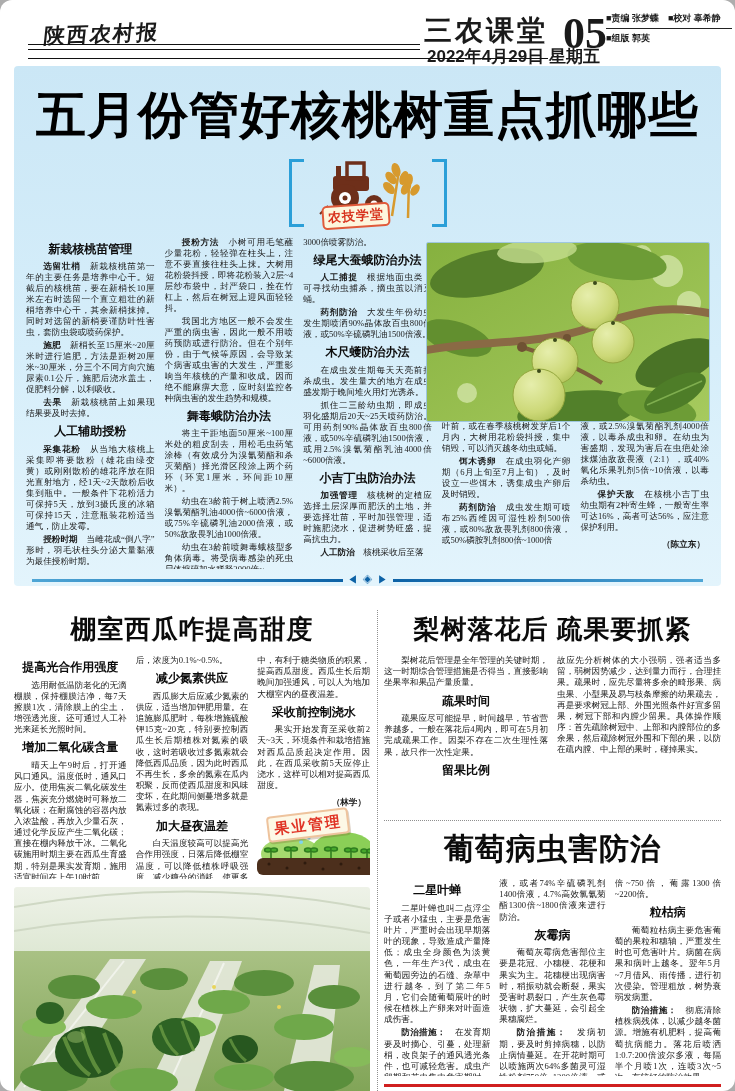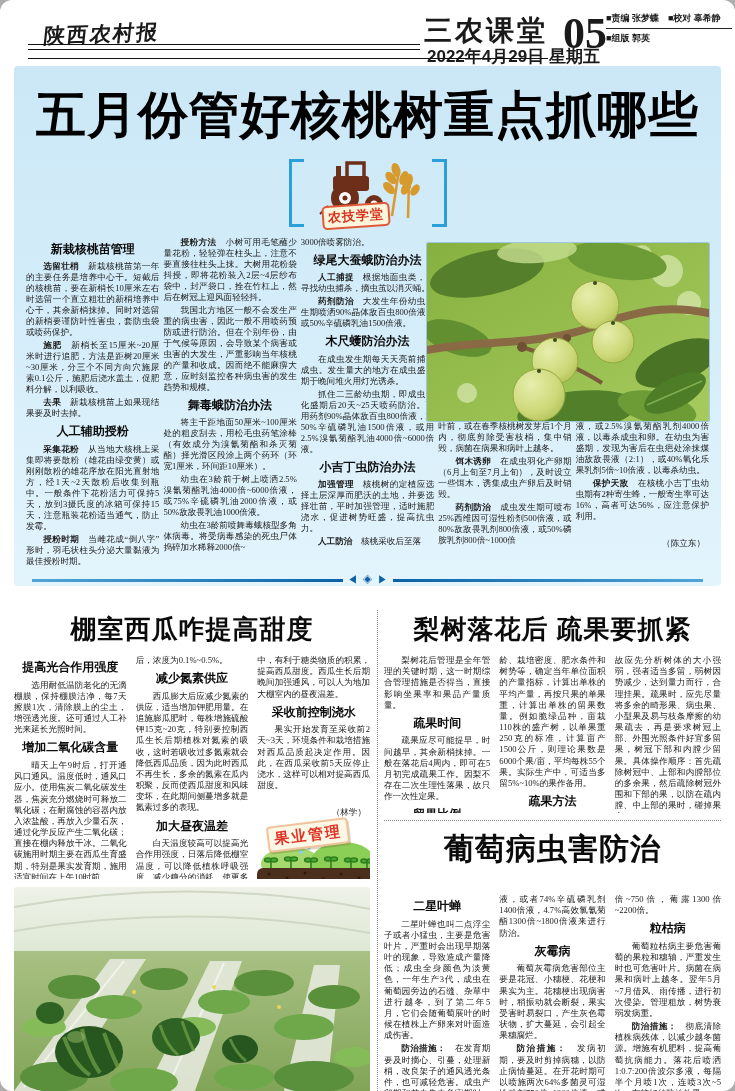--- a/index.html
+++ b/index.html
@@ -25,42 +25,42 @@
             color:#000;font-family:Liberation Sans, sans-serif;letter-spacing:1px;}
   .introrow{display:flex;align-items:center;justify-content:center;gap:12px;margin-top:12px;height:76px;}
   .brk{width:12px;height:62px;border:3px solid #2b9fd8;}
   .brk.l{border-right:none;}
   .brk.r{border-left:none;}
   .agbadge{position:relative;width:104px;height:70px;flex:0 0 auto;}
   .agbadge .lbl{position:absolute;left:6px;bottom:0;background:#fdf6dd;border:2px solid #e05a3a;border-radius:5px;
       padding:1px 4px;color:#d8341f;font-weight:900;font-size:13px;letter-spacing:1px;transform:rotate(-4deg);
       font-family:"Liberation Sans",sans-serif;white-space:nowrap;}
   .intro{width:428px;font-size:11.5px;font-weight:700;line-height:1.75;text-indent:2em;color:#111;}
-  .cols{display:flex;gap:4px;margin:6px 12px 0;height:332px;overflow:hidden;
+  .cols{display:flex;gap:10px;margin:6px 12px 0;height:332px;overflow:hidden;
         font-size:8.6px;line-height:1.28;}
   .col{flex:1 1 0;overflow:hidden;}
   .col p{margin:0 0 2px;text-indent:2em;text-align:justify;}
   .col p.cont{text-indent:0;}
   .colhead{font-weight:900;font-size:12px;text-align:center;margin:5px 0 4px;color:#0c0c0c;
            font-family:"Liberation Sans",sans-serif;}
-  .byline{text-align:right;font-weight:400;padding-right:4px;margin-top:16px;}
+  .byline{text-align:right;font-weight:700;padding-right:4px;margin-top:6px;}
   .wphoto{position:absolute;left:412px;top:176px;width:282px;height:178px;border:1px solid #9ec7de;
           border-radius:2px;overflow:hidden;}
   .divider{display:flex;align-items:center;gap:5px;margin:6px 18px 0;}
   .divider .seg{flex:1;height:3px;background:linear-gradient(90deg,#4fa6d6,#0d62a6);}
   .divider .seg.b{background:linear-gradient(90deg,#0d62a6,#4fa6d6);}
   .divider .gl{color:#0d62a6;font-size:10px;line-height:1;font-family:"Liberation Sans",sans-serif;}
   
   .bottom{display:flex;padding:20px 14px 0;}
   .bleft{width:356px;flex:0 0 auto;}
   .vdots{flex:0 0 1px;border-left:1px dotted #8f8f8f;margin:4px 5px 0 7px;}
   .bright{flex:1 1 auto;min-width:0;}
   .midtitle{margin:6px 0 8px;text-align:center;font-size:26px;font-weight:900;color:#0b0b0b;
             font-family:"Liberation Sans",sans-serif;letter-spacing:1px;}
-  .grapetitle{font-size:30px;margin:8px 0 24px;}
+  .grapetitle{font-size:30px;margin:8px 0 8px;}
   .cols3{display:flex;gap:9px;overflow:hidden;font-size:8.6px;line-height:1.3;}
   .cols3.wm{height:224px;}
   .cols3.pear{height:158px;}
   .cols3.grape{height:198px;}
   .hdots{border-top:1px dotted #8f8f8f;margin:7px 0 0;}
   .redline{height:3px;background:#d01f1f;margin-top:8px;}
   .melonphoto{margin-top:8px;width:100%;height:212px;border-radius:3px;overflow:hidden;}
   
   .fruit-badge{position:relative;width:118px;height:66px;margin:4px auto 0;}
   .fruit-badge .fcard{position:absolute;top:0;left:10px;transform:rotate(-7deg);background:#fdf8e6;
@@ -148,21 +148,21 @@
           <p><b>人工捕捉</b>　根据地面虫类，可寻找幼虫捕杀，摘虫茧以消灭蛹。</p>
           <p><b>药剂防治</b>　大发生年份幼虫发生期喷洒90%晶体敌百虫800倍液，或50%辛硫磷乳油1500倍液。</p>
           <div class="colhead">木尺蠖防治办法</div>
           <p>在成虫发生期每天天亮前捕杀成虫。发生量大的地方在成虫盛发期于晚间堆火用灯光诱杀。</p>
           <p>抓住二三龄幼虫期，即成虫羽化盛期后20天~25天喷药防治。可用药剂90%晶体敌百虫800倍液，或50%辛硫磷乳油1500倍液，或用2.5%溴氰菊酯乳油4000倍~6000倍液。</p>
           <div class="colhead">小吉丁虫防治办法</div>
           <p><b>加强管理</b>　核桃树的定植应选择土层深厚而肥沃的土地，并要选择壮苗，平时加强管理，适时施肥浇水，促进树势旺盛，提高抗虫力。</p>
           <p><b>人工防治</b>　核桃采收后至落</p>
         </div>
         <div class="col" style="padding-top: 184px;">
-          <p class="cont">叶前，或在春季核桃树发芽后1个月内，彻底剪除受害枝梢，集中销毁，病菌在病果和病叶上越冬。</p>
+          <p class="cont">叶前，或在春季核桃树发芽后1个月内，大树用花粉袋抖授，集中销毁，可以消灭越冬幼虫或蛹。</p>
           <p><b>饵木诱卵</b>　在成虫羽化产卵期（6月上旬至7月上旬），及时设立一些饵木，诱集成虫产卵后及时销毁。</p>
           <p><b>药剂防治</b>　成虫发生期可喷布25%西维因可湿性粉剂500倍液，或80%敌敌畏乳剂800倍液，或50%磷胺乳剂800倍~1000倍</p>
         </div>
         <div class="col" style="padding-top: 184px;">
           <p class="cont">液，或2.5%溴氰菊酯乳剂4000倍液，以毒杀成虫和卵。在幼虫为害盛期，发现为害后在虫疤处涂抹煤油敌敌畏液（2:1），或40%氧化乐果乳剂5倍~10倍液，以毒杀幼虫。</p>
           <p><b>保护天敌</b>　在核桃小吉丁虫幼虫期有2种寄生蜂，一般寄生率可达16%，高者可达56%，应注意保护利用。</p>
           <div class="byline">（陈立东）</div>
         </div>
       </div>
 
@@ -362,26 +362,22 @@
     </div>
 
     <div class="vdots"></div>
 
     <div class="bright">
       <h2 class="midtitle">梨树落花后 疏果要抓紧</h2>
       <div class="cols3 pear">
           <div class="col">
             <p>梨树花后管理是全年管理的关键时期，这一时期综合管理措施是否得当，直接影响坐果率和果品产量质量。</p>
             <div class="colhead">疏果时间</div>
-            <p>疏果应尽可能提早，时间越早，其余新梢抹掉。一般在落花后4周内，即可在5月初完成疏果工作。因梨不存在二次生理性落果，故只作一次性定果。</p>
+            <p>疏果应尽可能提早，时间越早，节省营养越多。一般在落花后4周内，即可在5月初完成疏果工作。因梨不存在二次生理性落果，故只作一次性定果。</p>
             <div class="colhead">留果比例</div>
-          </div>
-          <div class="col">
-            <p class="cont">龄、栽培密度、肥水条件和树势等，确定当年单位面积的产量指标，计算出单株的平均产量，再按只果的单果重，计算出单株的留果数量。例如脆绿品种，亩栽110株的盛产树，以单果重250克的标准，计算亩产1500公斤，则理论果数是6000个果/亩，平均每株55个果。实际生产中，可适当多留5%~10%的果作备用。</p>
-            <div class="colhead">疏果方法</div>
           </div>
           <div class="col">
             <p class="cont">故应先分析树体的大小强弱，强者适当多留，弱树因势减少，达到量力而行，合理挂果。疏果时，应先尽量将多余的畸形果、病虫果、小型果及易与枝条摩擦的幼果疏去，再是要求树冠上部、外围光照条件好宜多留果，树冠下部和内膛少留果。具体操作顺序：首先疏除树冠中、上部和内膛部位的多余果，然后疏除树冠外围和下部的果，以防在疏内膛、中上部的果时，碰掉果实。</p>
           </div>
         </div>
       <div class="hdots"></div>
       <h2 class="midtitle grapetitle">葡萄病虫害防治</h2>
       <div class="cols3 grape">
           <div class="col">
             <div class="colhead">二星叶蝉</div>

